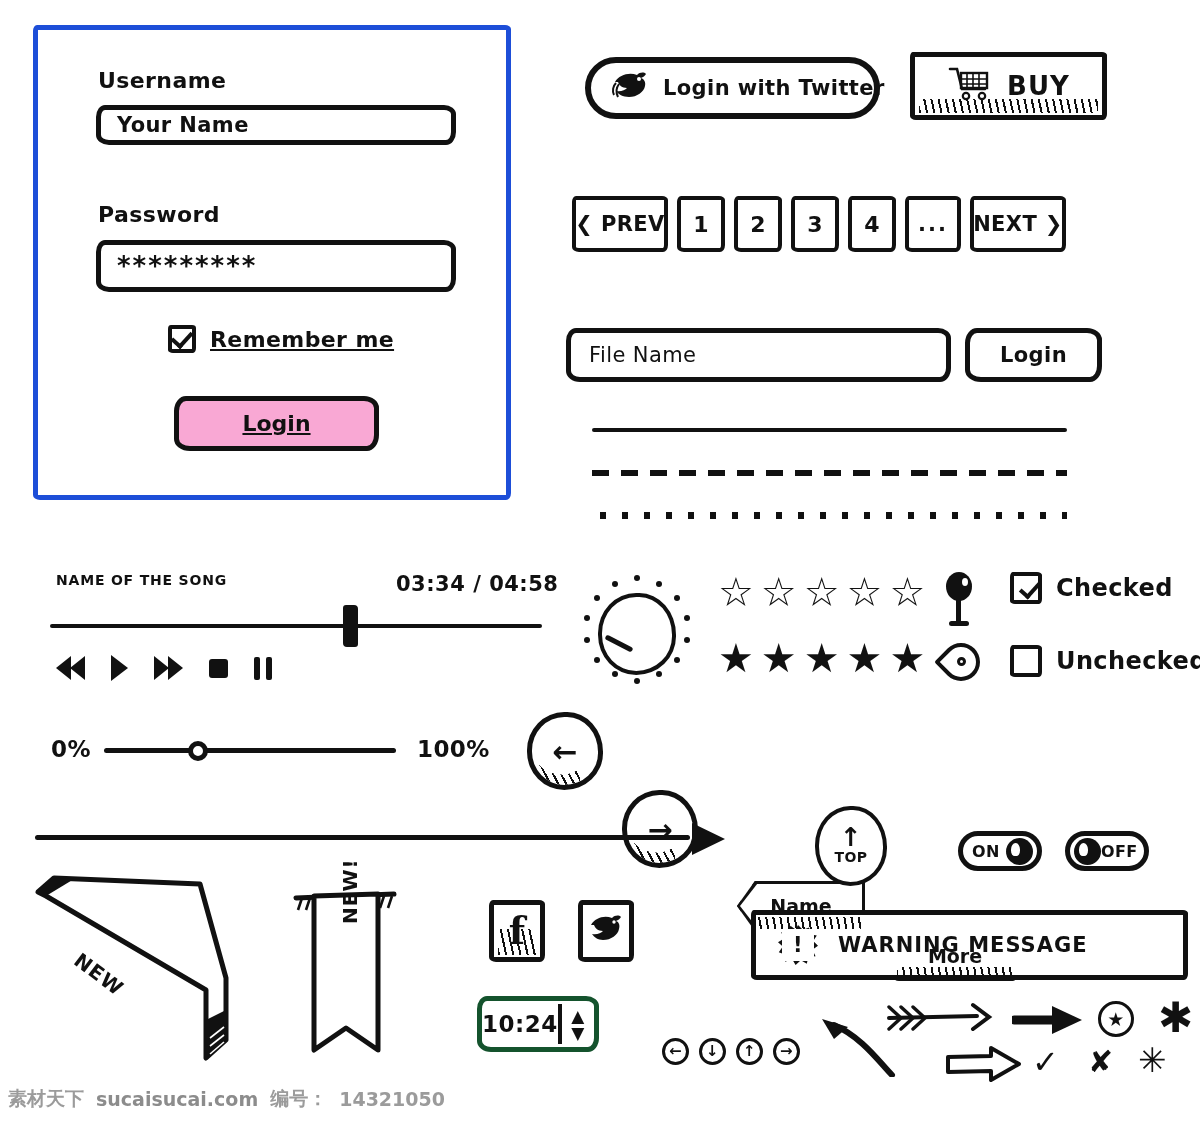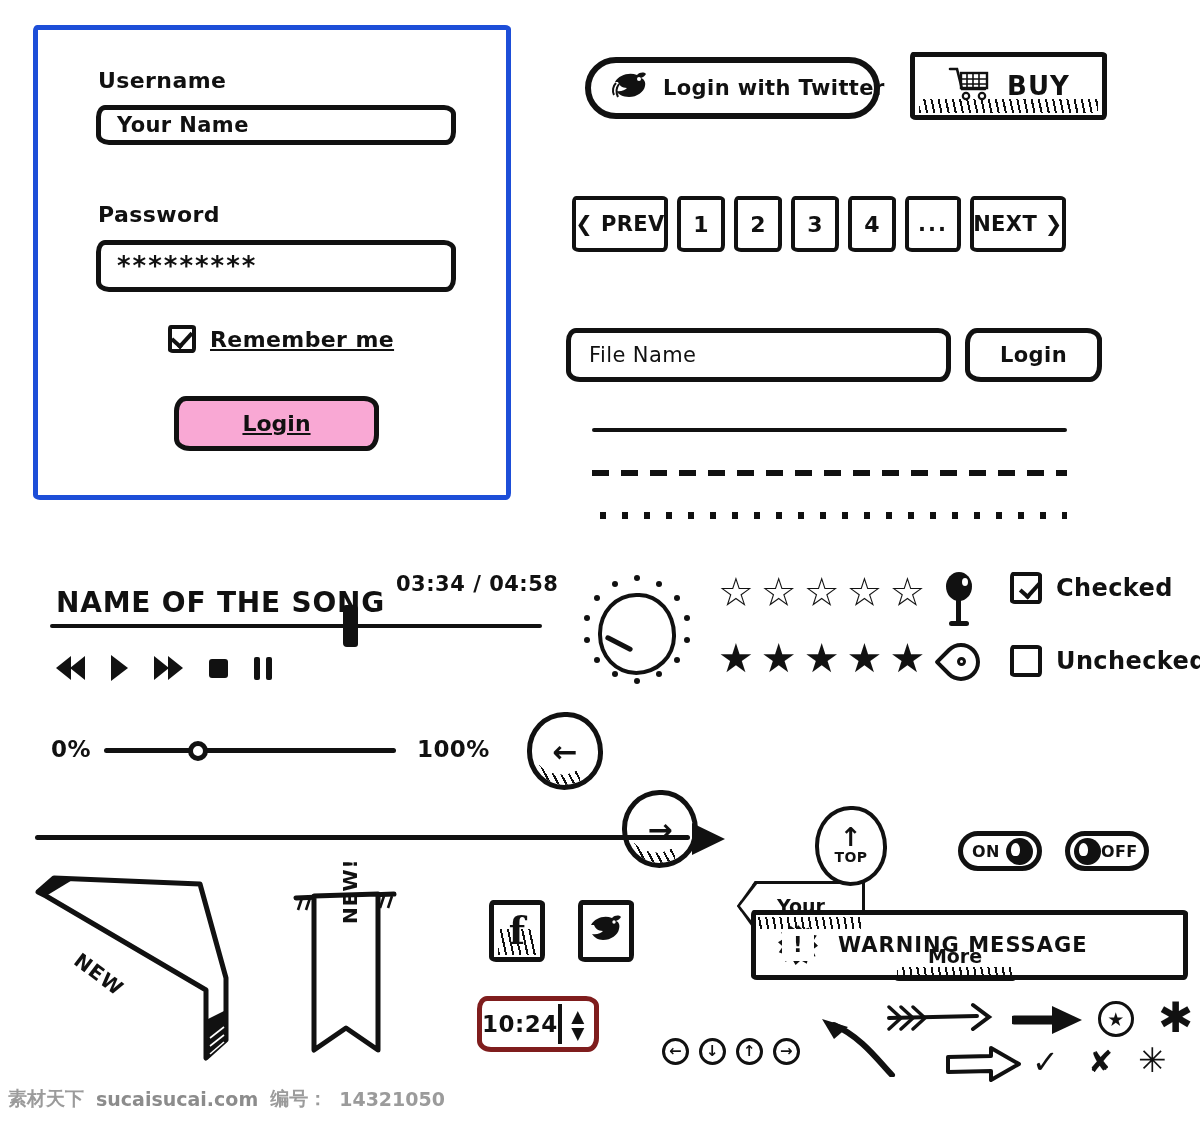--- a/index.html
+++ b/index.html
@@ -74,21 +74,21 @@
     border-radius:12px 15px 12px 16px / 15px 12px 16px 12px;font-size:21px;font-weight:700;}
 
   
   .div-solid{left:592px;top:428px;width:475px;height:4px;background:#111;border-radius:3px;}
   .div-dashed{left:592px;top:470px;width:475px;height:6px;
     background:repeating-linear-gradient(90deg,#111 0 17px,transparent 17px 29px);}
   .div-dotted{left:600px;top:512px;width:467px;height:7px;
     background:repeating-linear-gradient(90deg,#111 0 6px,transparent 6px 22px);}
 
   
-  #song-title{left:56px;top:572px;font-size:28px;font-weight:700;letter-spacing:.8px;margin-top:14px;}
+  #song-title{left:56px;top:572px;font-size:14px;font-weight:700;letter-spacing:.8px;}
   #song-time{left:396px;top:572px;font-size:21px;font-weight:700;letter-spacing:.5px;}
   #track-line{left:50px;top:624px;width:492px;height:4px;background:#111;border-radius:3px;}
   #track-knob{left:343px;top:605px;width:15px;height:42px;background:#111;
     border-radius:3px 4px 3px 4px;}
   #transport{left:56px;top:655px;display:flex;align-items:center;gap:26px;}
   .tp{display:inline-block;}
   .tri-l{width:0;height:0;border-top:12px solid transparent;border-bottom:12px solid transparent;
     border-right:15px solid #111;}
   .tri-r{width:0;height:0;border-top:13px solid transparent;border-bottom:13px solid transparent;
     border-left:17px solid #111;}
@@ -205,21 +205,21 @@
   
   .soc{border:5px solid #111;box-sizing:border-box;background:#fff;position:absolute;
     width:56px;height:62px;display:flex;align-items:center;justify-content:center;
     border-radius:4px 6px 5px 7px / 6px 4px 7px 5px;overflow:hidden;}
   #soc-fb{left:489px;top:900px;}
   #soc-tw{left:578px;top:900px;}
   .fb-glyph{font-size:38px;font-weight:700;line-height:36px;font-family:"DejaVu Serif",serif;
     position:relative;z-index:2;}
 
   
-  #time-stepper{left:477px;top:996px;width:122px;height:56px;border:5px solid #7f1d1d;
+  #time-stepper{left:477px;top:996px;width:122px;height:56px;border:5px solid #14532d;
     box-sizing:border-box;background:#fff;display:flex;align-items:center;
     border-radius:10px 13px 11px 14px / 13px 10px 14px 11px;}
   #time-stepper .tv{flex:1;text-align:center;font-size:23px;font-weight:700;letter-spacing:.5px;}
   #time-stepper .sep{width:4px;height:40px;background:#111;}
   #time-stepper .arrows{width:34px;display:flex;flex-direction:column;align-items:center;
     justify-content:center;gap:3px;font-size:17px;line-height:14px;font-weight:700;}
 
   
   #warning-box{left:751px;top:910px;width:437px;height:70px;border:5px solid #111;
     box-sizing:border-box;background:#fff;display:flex;align-items:center;gap:20px;
@@ -419,21 +419,21 @@
   </div>
   <div class="abs circ-btn" id="circ-right">
     <span class="hl"></span>
     <span style="position:relative;z-index:3;">→</span>
   </div>
 
   <div class="abs chev" id="btn-back">
     <span class="body"></span>
       <span class="inner"></span>
     <span class="hatch" style="left:16px;"></span>
-    <span class="lbl">Your</span>
+    <span class="lbl">Name</span>
   </div>
   <div class="abs chev" id="btn-more">
     <span class="body"></span>
     <span class="hatch"></span>
     <span class="lbl">More</span>
   </div>
 
   <div class="abs" id="long-arrow">
     <span class="shaft"></span>
       <span class="head"></span>

